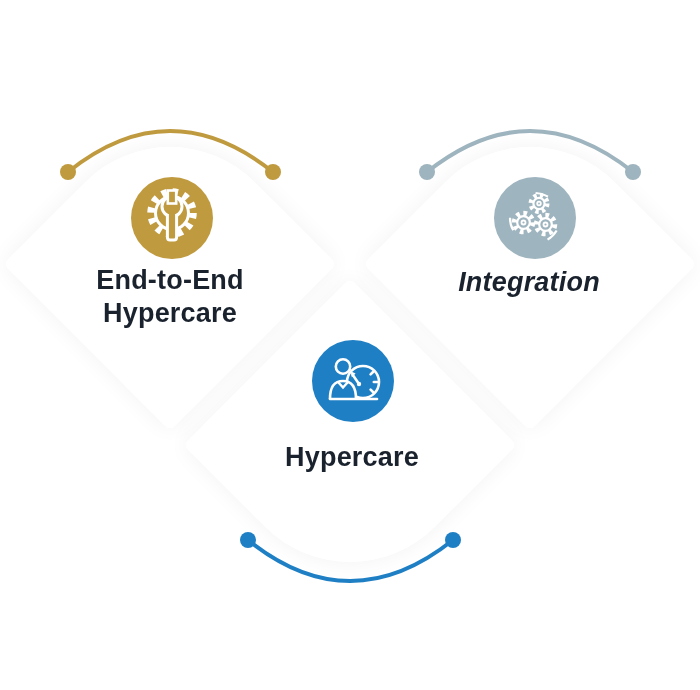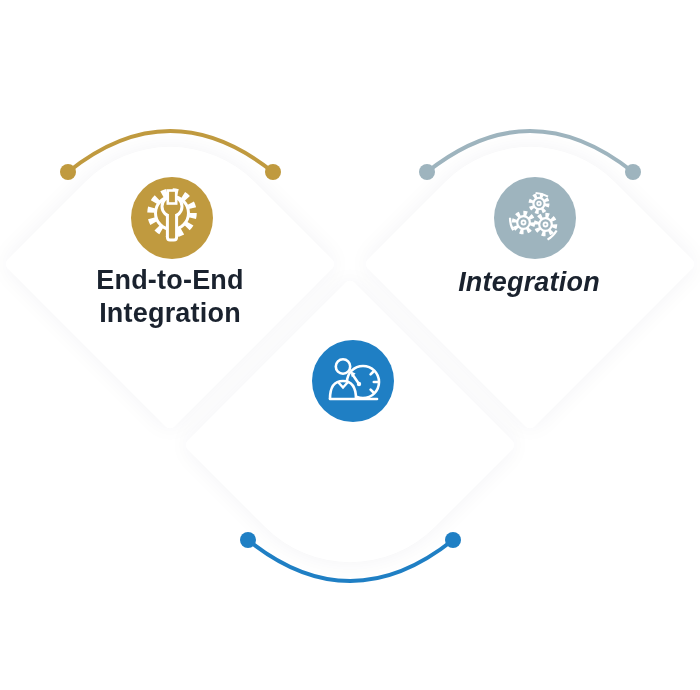--- a/index.html
+++ b/index.html
@@ -104,16 +104,17 @@
       </g>
       <polygon points="38.7,31.3 43.6,33.6 39.8,37.2" fill="#ffffff"></polygon>
       <circle cx="47" cy="44" r="2.2" fill="#ffffff"></circle>
       <path d="M 18 59 C 18 47 22 41 31 41 C 40 41 44 47 44 59" stroke="#ffffff" stroke-width="2.6" fill="#1F7FC4"></path>
       <path d="M 26 42 L 31 47.5 L 36 42" fill="none" stroke="#ffffff" stroke-width="2.4"></path>
       <circle cx="31" cy="26.5" r="7.2" stroke="#ffffff" stroke-width="2.6" fill="#1F7FC4"></circle>
       <line x1="18" y1="59" x2="65" y2="59" stroke="#ffffff" stroke-width="2.6" stroke-linecap="round"></line>
     </svg>
   </div>
 
-  <div class="card-label l1" style="color: rgb(26, 34, 46);">End-to-End Integration</div>
+  <div class="card-label l1" style="color: rgb(26, 34, 46);">End-to-End Hypercare</div>
   <div class="card-label l2" style="color: rgb(26, 34, 46); font-style: italic;">Integration</div>
+  <div class="card-label l3" style="color: rgb(26, 34, 46);">Hypercare</div>
 
 </div>
 
 </body></html>

